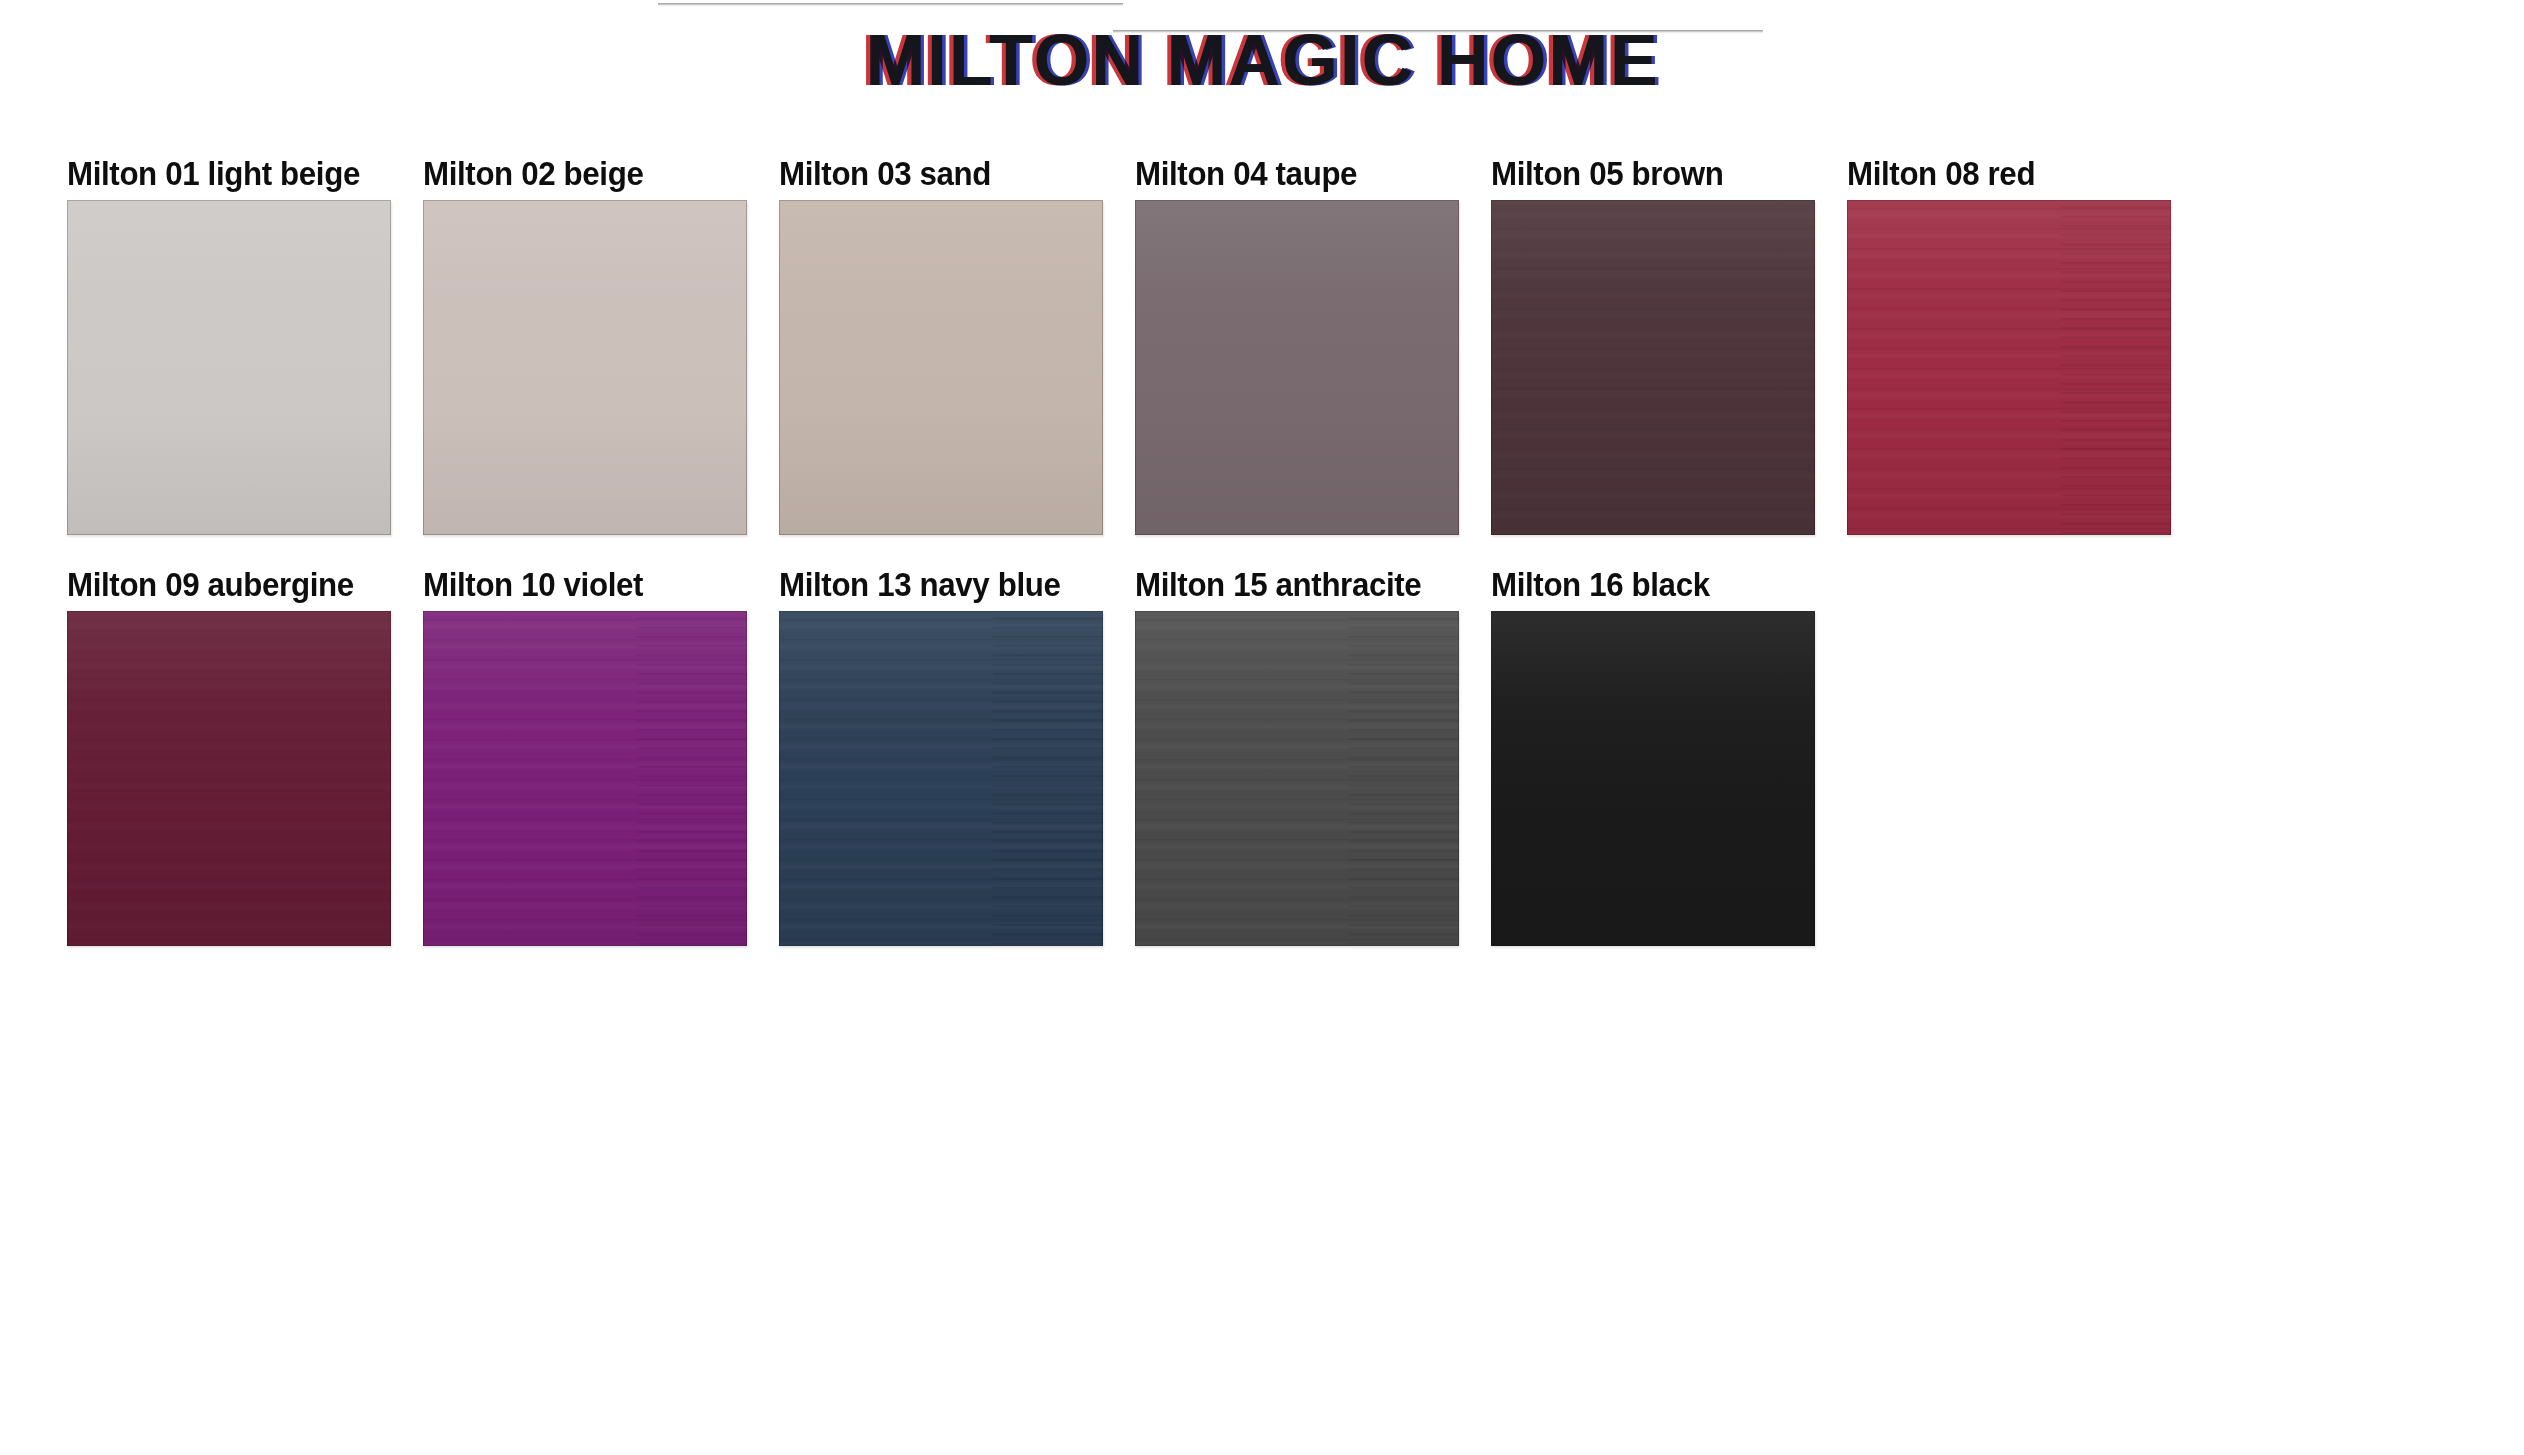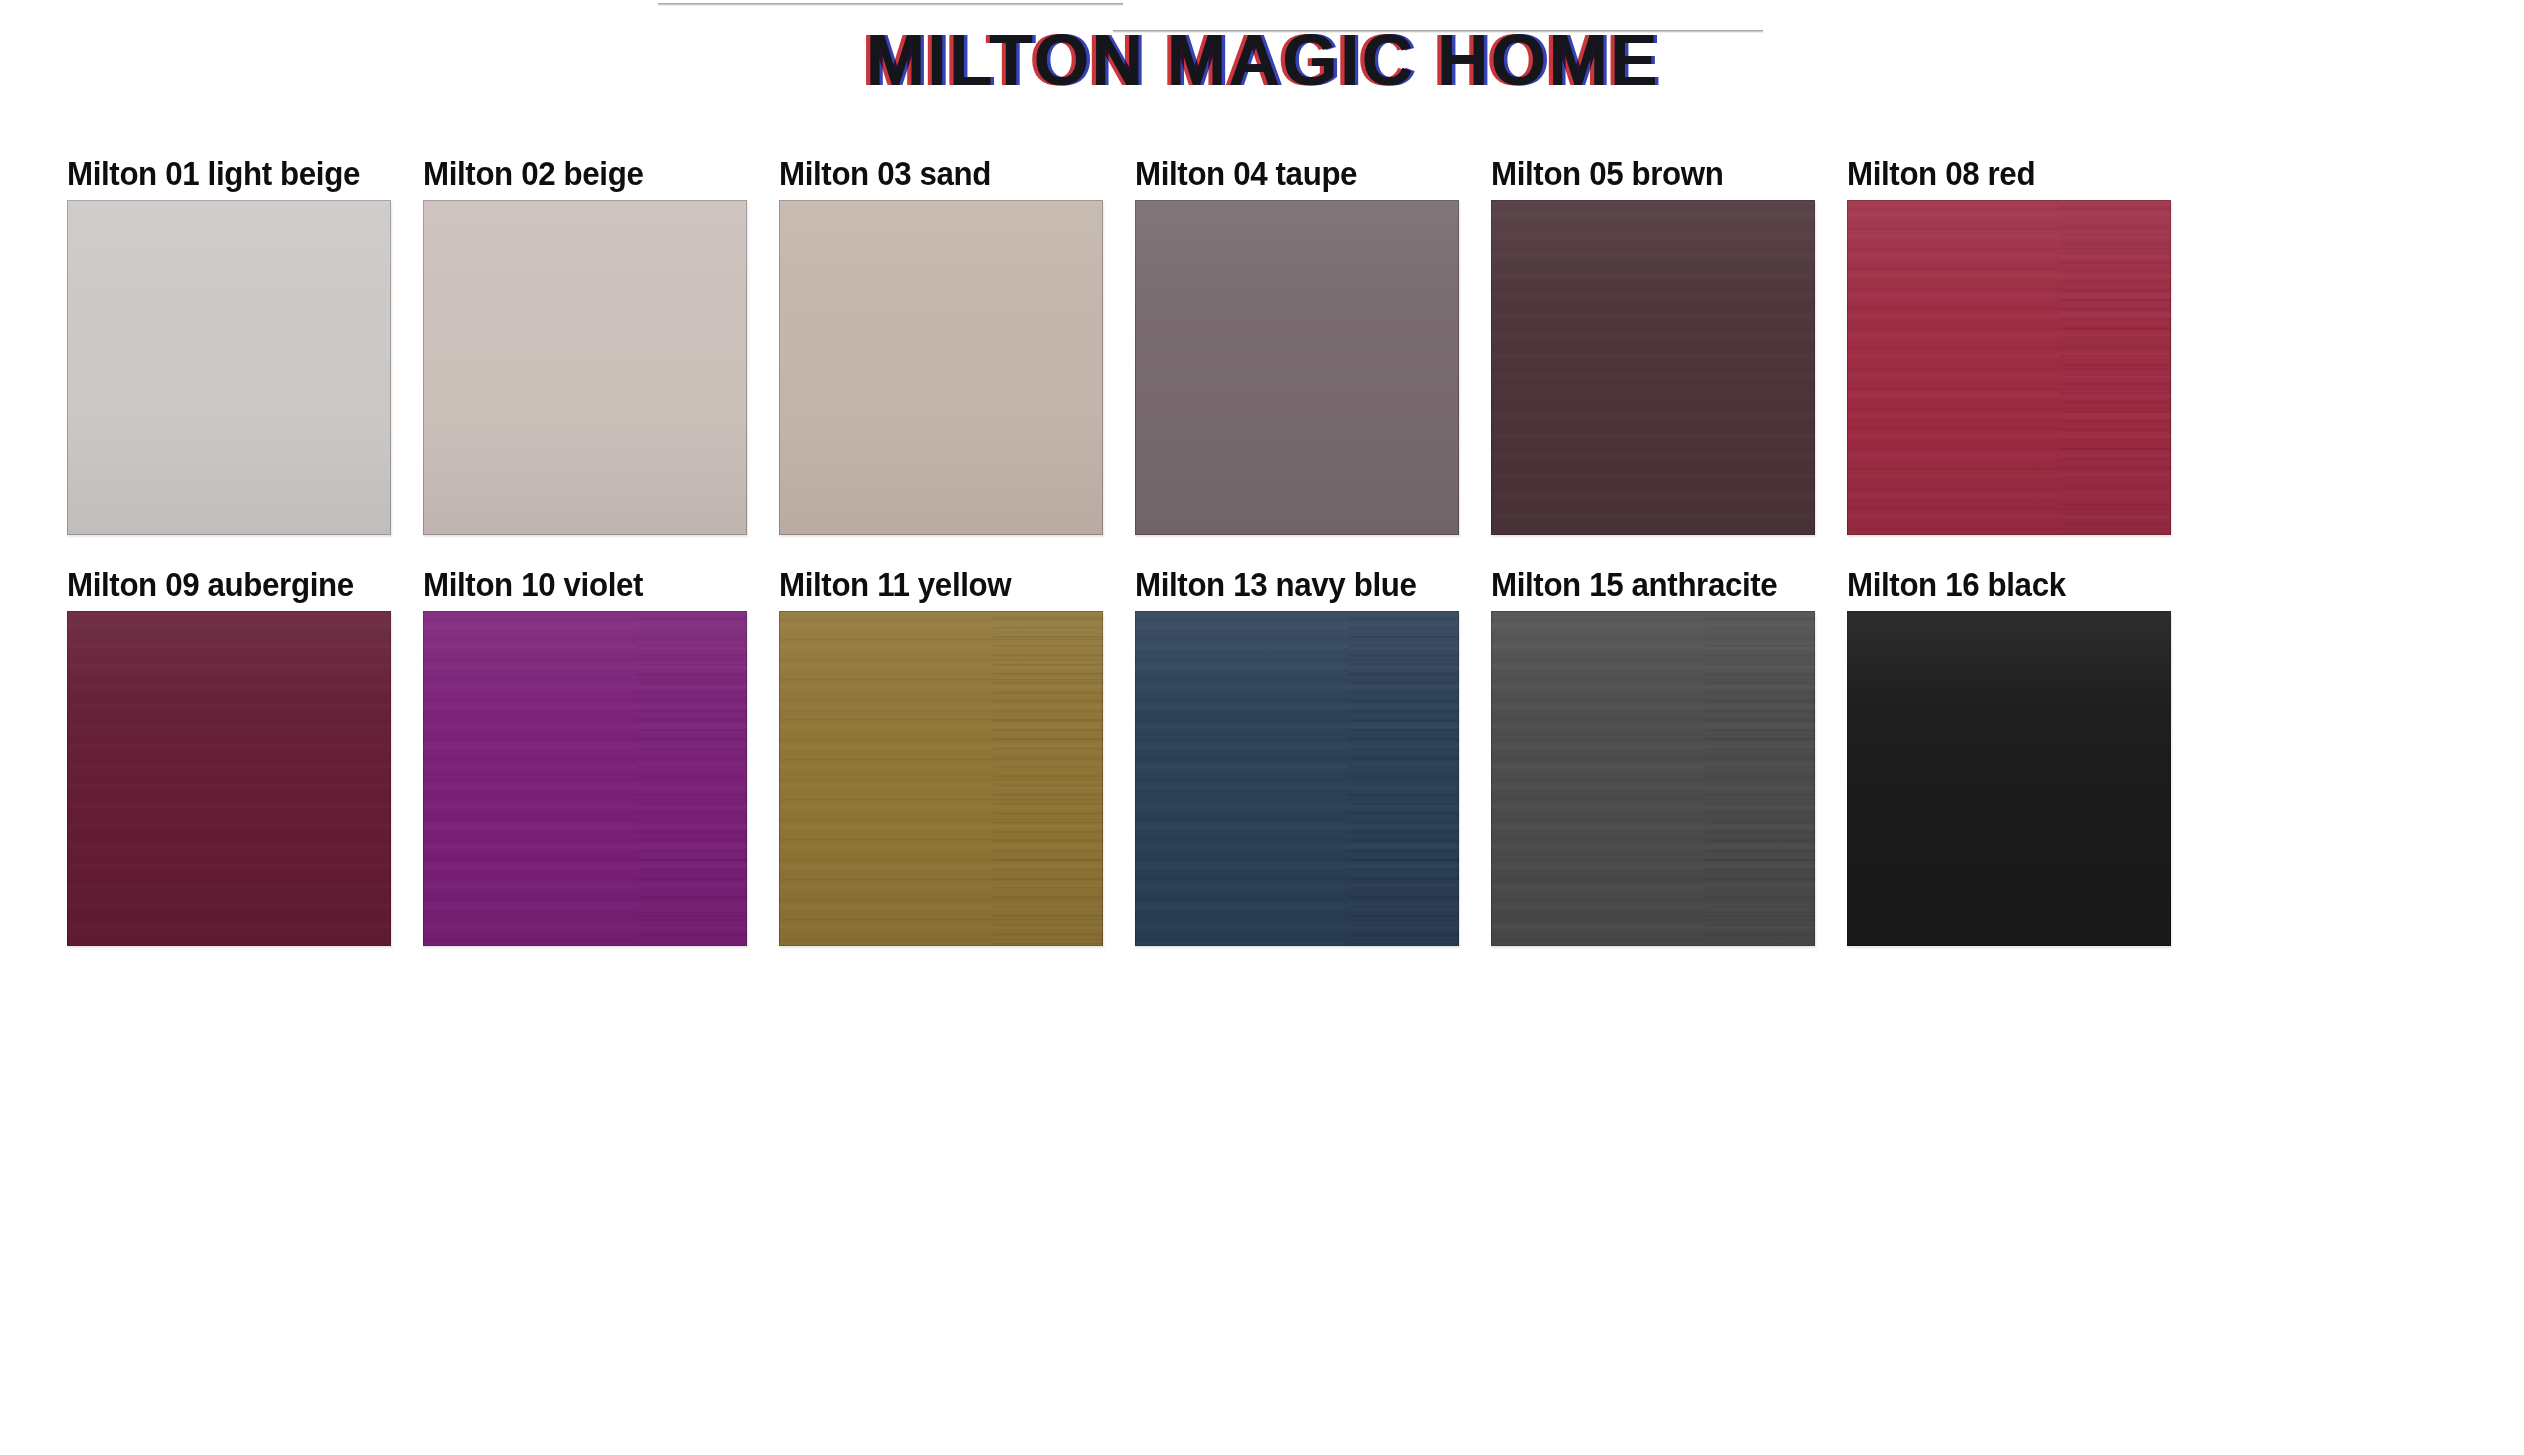--- a/index.html
+++ b/index.html
@@ -211,28 +211,20 @@
     </div>
     <div class="cell">
       <div class="label">Milton 10 violet</div>
       <div class="swatch" data-grain="med" title="Milton 10 violet" style="background: rgb(122, 31, 119);">
         <div class="sheen"></div>
         <div class="grain"></div>
         <div class="grain-right"></div>
       </div>
     </div>
     <div class="cell">
-      <div class="label">Milton 11 yellow</div>
-      <div class="swatch" data-grain="med" title="Milton 11 yellow" style="background: rgb(142, 115, 52);">
-        <div class="sheen"></div>
-        <div class="grain"></div>
-        <div class="grain-right"></div>
-      </div>
-    </div>
-    <div class="cell">
       <div class="label">Milton 13 navy blue</div>
       <div class="swatch" data-grain="heavy" title="Milton 13 navy blue" style="background: rgb(42, 62, 85);">
         <div class="sheen"></div>
         <div class="grain"></div>
         <div class="grain-right"></div>
       </div>
     </div>
     <div class="cell">
       <div class="label">Milton 15 anthracite</div>
       <div class="swatch" data-grain="med" title="Milton 15 anthracite" style="background: rgb(74, 74, 74);">

